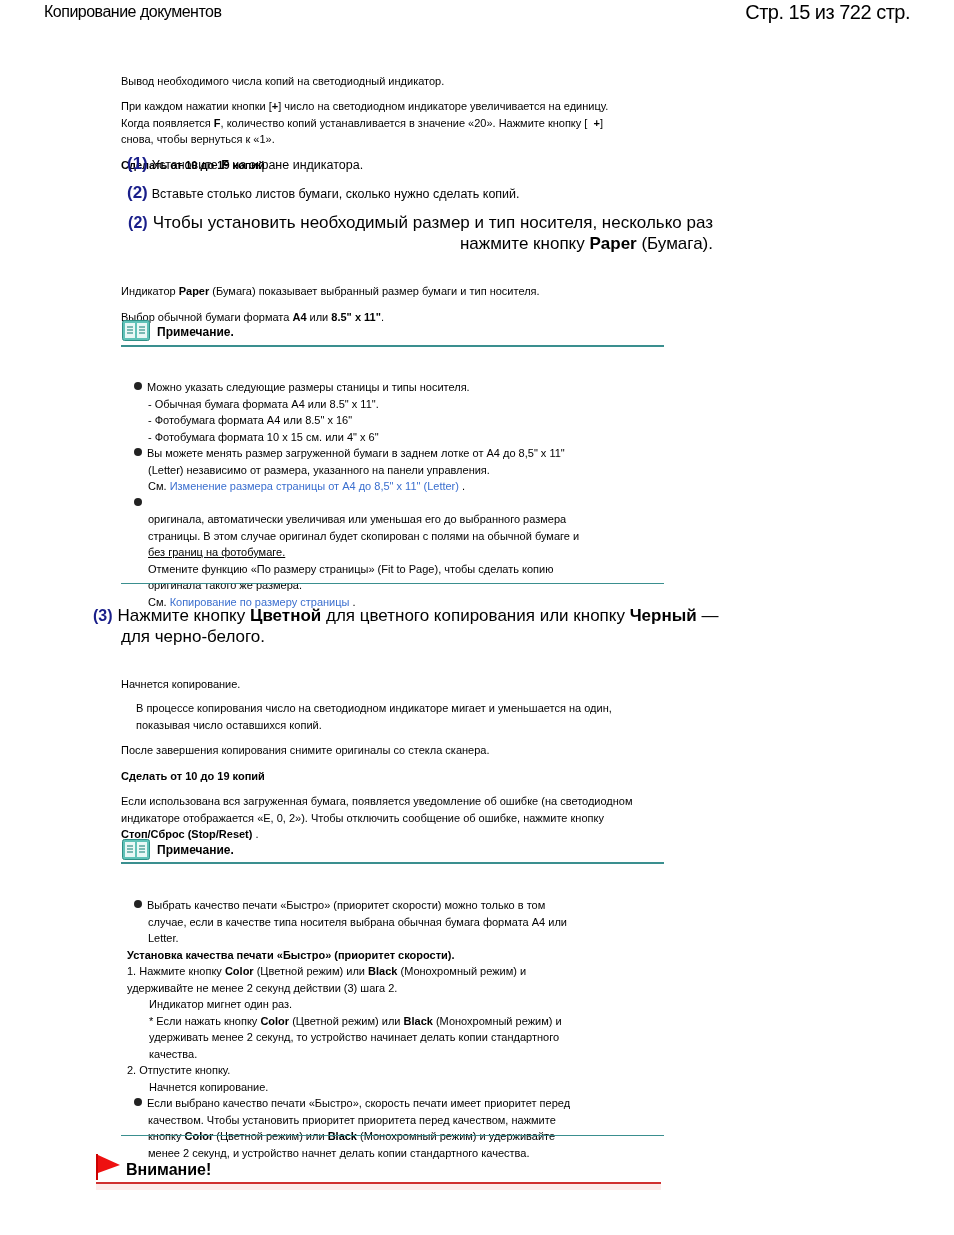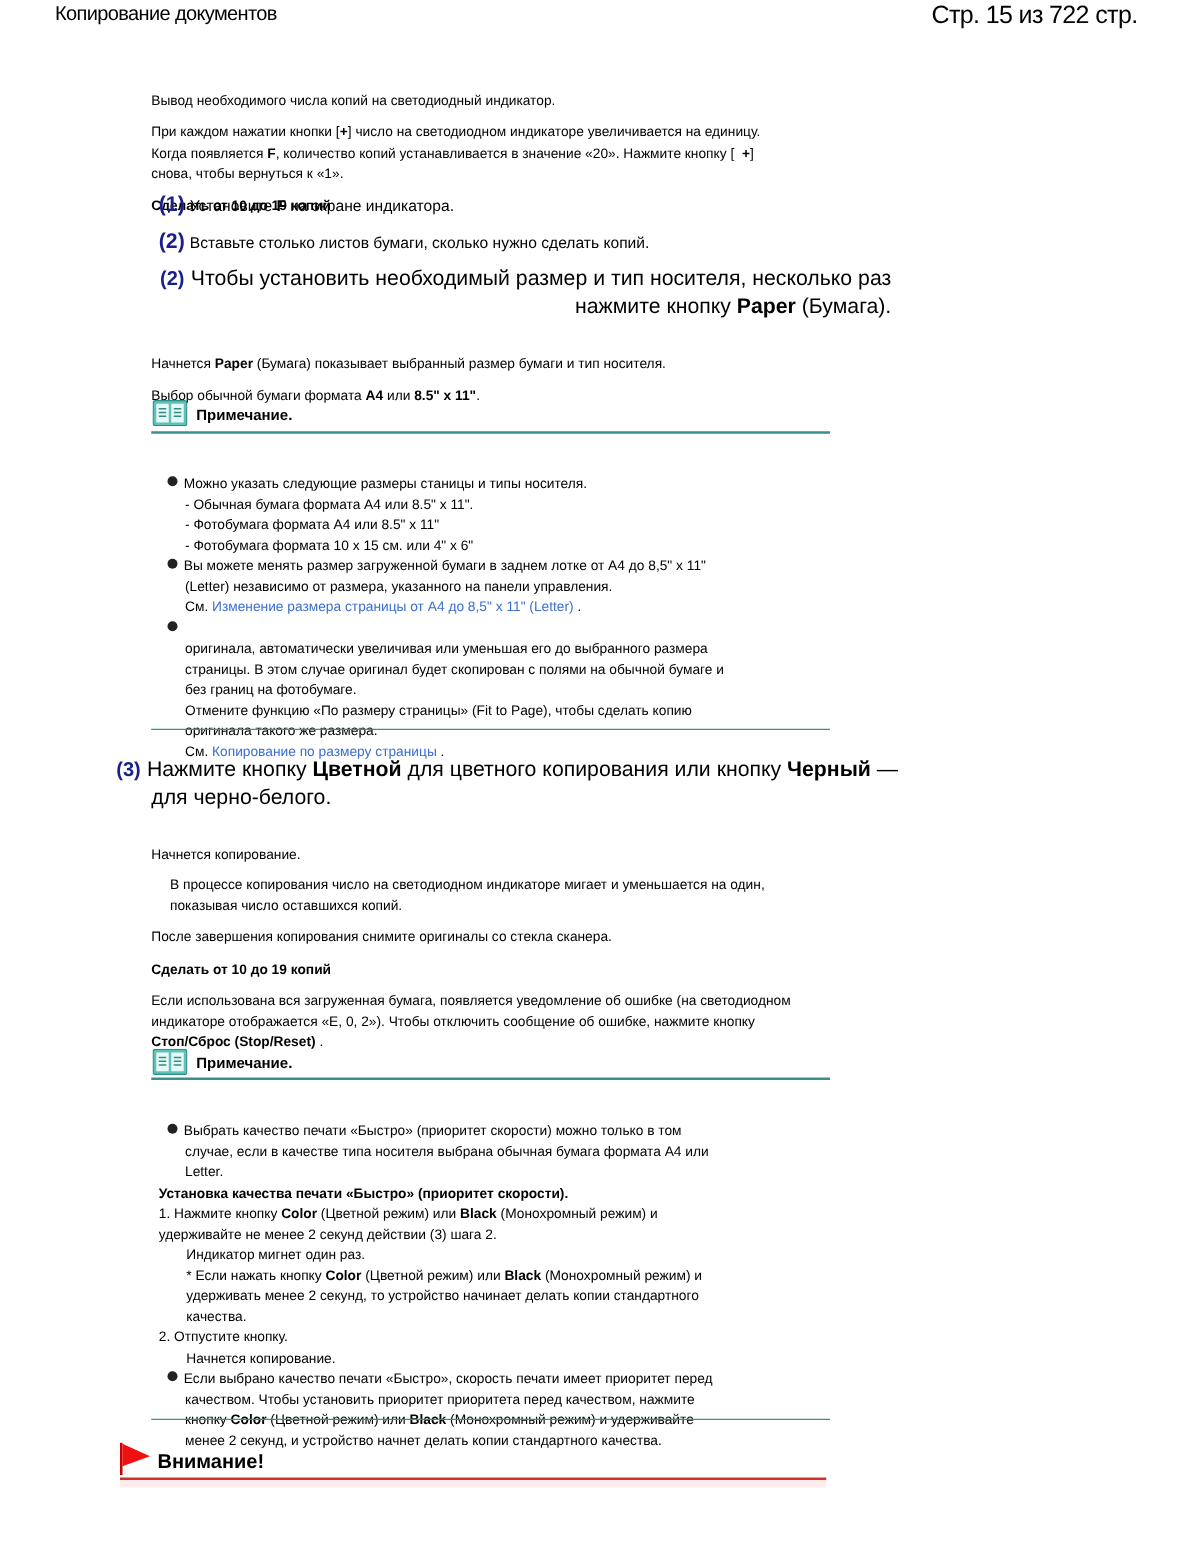--- a/index.html
+++ b/index.html
@@ -38,21 +38,21 @@
 </div>
 <div class="abs sub-step" style="left:127px; top:183px;">
   <span class="n">(2)</span><span>Вставьте столько листов бумаги, сколько нужно сделать копий.</span>
 </div>
 
 <div class="abs step-head" style="left:93px; top:212px; width:620px;text-align:right;">
   <div><span class="n">(2)</span><span>Чтобы установить необходимый размер и тип носителя, несколько раз</span></div>
   <div style="padding-left:28px;"><span>нажмите кнопку </span><b>Paper</b><span> (Бумага).</span></div>
 </div>
 <div class="abs p" style="left:121px; top:254px;">
-  <span>Начнется </span><b>Paper</b><span> (Бумага) показывает выбранный размер бумаги и тип носителя.</span>
+  <span>Индикатор </span><b>Paper</b><span> (Бумага) показывает выбранный размер бумаги и тип носителя.</span>
 </div>
 <div class="abs p" style="left:121px; top:280px;">
   <span>Выбор обычной бумаги формата </span><b>A4</b><span> или </span><b>8.5" x 11"</b><span>.</span>
 </div>
 
 <svg class="abs" style="left:122px; top:320px;" width="28" height="21" viewBox="0 0 28 21">
   <rect x="0.5" y="0.5" width="27" height="20" rx="2" fill="#5fc2b8" stroke="#2f8f86"></rect>
   <rect x="3" y="3" width="10" height="15" fill="#e8f8f6"></rect>
   <rect x="15" y="3" width="10" height="15" fill="#e8f8f6"></rect>
   <g stroke="#2f8f86" stroke-width="1.2">
@@ -63,29 +63,29 @@
       <line x1="17" y1="10" x2="23" y2="10"></line>
       <line x1="17" y1="13" x2="23" y2="13"></line>
   </g>
 </svg>
 <div class="abs note-title" style="left:157px; top:325px;">Примечание.</div>
 <div class="note-rule" style="top:345px;"></div>
 
 <div class="abs p" style="left:134px; top:350px; width:540px;">
   <div><span class="bullet"></span><span>Можно указать следующие размеры станицы и типы носителя.</span></div>
   <div style="padding-left:14px;">- Обычная бумага формата A4 или 8.5" x 11".</div>
-  <div style="padding-left:14px;">- Фотобумага формата A4 или 8.5" x 11"</div>
+  <div style="padding-left:14px;">- Фотобумага формата A4 или 8.5" x 16"</div>
   <div style="padding-left:14px;">- Фотобумага формата 10 x 15 см. или 4" x 6"</div>
   <div><span class="bullet"></span><span>Вы можете менять размер загруженной бумаги в заднем лотке от A4 до 8,5" x 11"</span></div>
   <div style="padding-left:14px;">(Letter) независимо от размера, указанного на панели управления.</div>
   <div style="padding-left:14px;"><span>См. </span><span class="link">Изменение размера страницы от A4 до 8,5" x 11" (Letter)</span><span> .</span></div>
   <div><span class="bullet"></span></div>
   <div style="padding-left:14px;">оригинала, автоматически увеличивая или уменьшая его до выбранного размера</div>
   <div style="padding-left:14px;">страницы. В этом случае оригинал будет скопирован с полями на обычной бумаге и</div>
-  <div style="padding-left:14px;">без границ на фотобумаге.</div>
+  <div style="padding-left:14px;text-decoration:underline;">без границ на фотобумаге.</div>
   <div style="padding-left:14px;">Отмените функцию «По размеру страницы» (Fit to Page), чтобы сделать копию</div>
   <div style="padding-left:14px;">оригинала такого же размера.</div>
   <div style="padding-left:14px;"><span>См. </span><span class="link">Копирование по размеру страницы</span><span> .</span></div>
 </div>
 <div class="note-rule-thin" style="top:583px;"></div>
 
 <div class="abs step-head" style="left:93px; top:605px; width:660px;">
   <div><span class="n">(3)</span><span>Нажмите кнопку </span><b>Цветной</b><span> для цветного копирования или кнопку </span><b>Черный</b><span> —</span></div>
   <div style="padding-left:28px;">для черно-белого.</div>
 </div>

